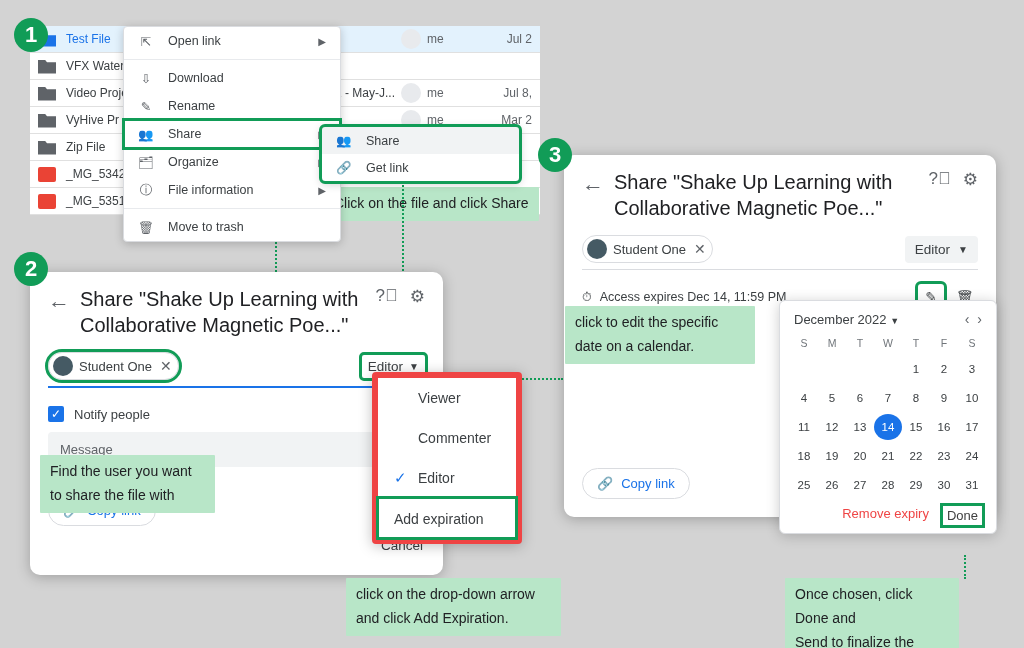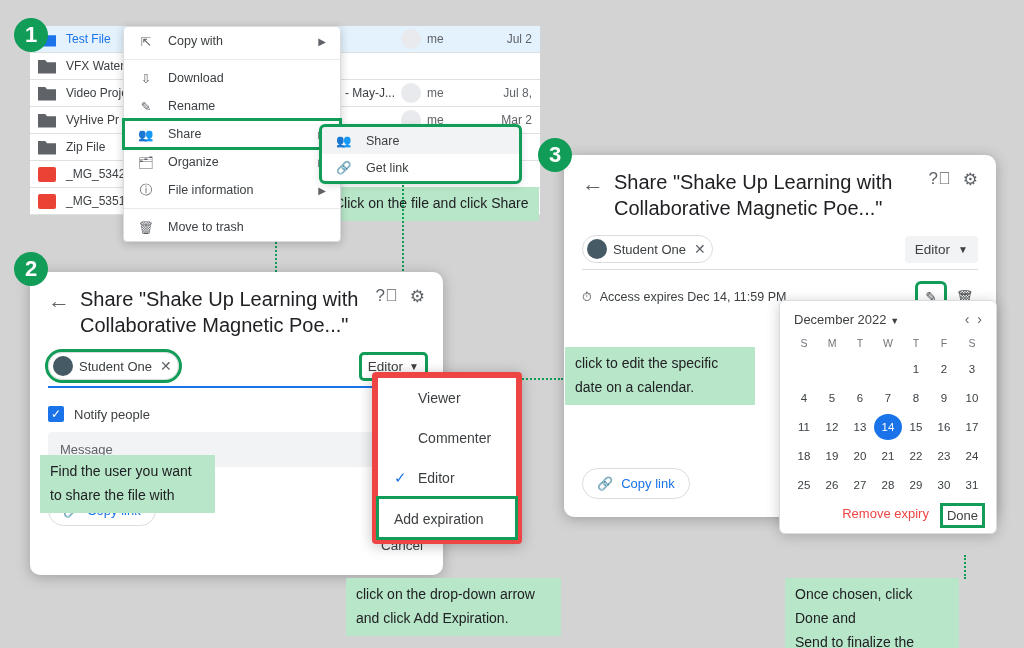--- a/index.html
+++ b/index.html
@@ -70,21 +70,21 @@
   .co2b { position:absolute; top:578px; left:346px; width:215px; }
 
   
   .panel3 { position:absolute; top:155px; left:564px; width:432px; background:#fff; border-radius:10px; box-shadow:0 2px 14px rgba(0,0,0,.25); padding:14px 18px 18px; }
   .exp-row { display:flex; align-items:center; gap:8px; margin-top:14px; font-size:12.5px; color:#3c4043;}
   .icon-btn { width:26px; height:26px; display:flex; align-items:center; justify-content:center; border-radius:3px; color:#3c4043; font-size:14px; }
   .icon-btn.edit-out { outline:3px solid #119c57; }
 
   .role-chip { background:#f1f3f4; border-radius:4px; padding:6px 10px; font-size:13.5px; display:flex; align-items:center; gap:8px; color:#3c4043; }
 
-  .co3a { position:absolute; top:306px; left:565px; width:190px;margin-top:41px; }
+  .co3a { position:absolute; top:306px; left:565px; width:190px; }
 
   
   .cal { position:absolute; top:300px; left:779px; width:218px; background:#fff; border:1px solid #dadce0; border-radius:6px; box-shadow:0 2px 14px rgba(0,0,0,.2); padding:10px 10px 8px; z-index:40; }
   .cal-head { display:flex; align-items:flex-end; justify-content:space-between; font-size:13px; font-weight:500; color:#3c4043; padding:0 4px 6px;}
   .cal-nav { display:flex; gap:8px; color:#5f6368; font-size:14px; }
   .cal-grid { display:grid; grid-template-columns:repeat(7,1fr); text-align:center; font-size:11.5px; row-gap:3px; }
   .cal-grid .dow { color:#70757a; font-size:10.5px; height:20px; display:flex; align-items:center; justify-content:center;}
   .cal-grid .dc { height:26px; display:flex; align-items:center; justify-content:center; color:#3c4043; border-radius:50%; }
   .cal-grid .sel { background:#1a73e8; color:#fff;text-align:center; }
   .cal-foot { display:flex; justify-content:flex-end; gap:14px; padding:8px 4px 0; font-size:13px; font-weight:500;}
@@ -148,21 +148,21 @@
       <span class="name">_MG_5351 sc.jpg</span>
       <span class="avatar" style="margin-left:auto"></span>
       <span class="owner">me</span>
       <span class="date">Dec 2</span>
     </div>
   </div>
 
   <div class="ctx-menu">
     <div class="ctx-item">
         <span class="menu-icon unicode-icon">⇱</span>
-        <span>Copy with</span>
+        <span>Open link</span>
         <span class="arrow">▶</span>
       </div>
     <div class="ctx-divider"></div>
     <div class="ctx-item">
         <span class="menu-icon unicode-icon">⇩</span>
         <span>Download</span>
       </div>
     <div class="ctx-item">
         <span class="menu-icon unicode-icon">✎</span>
         <span>Rename</span>

